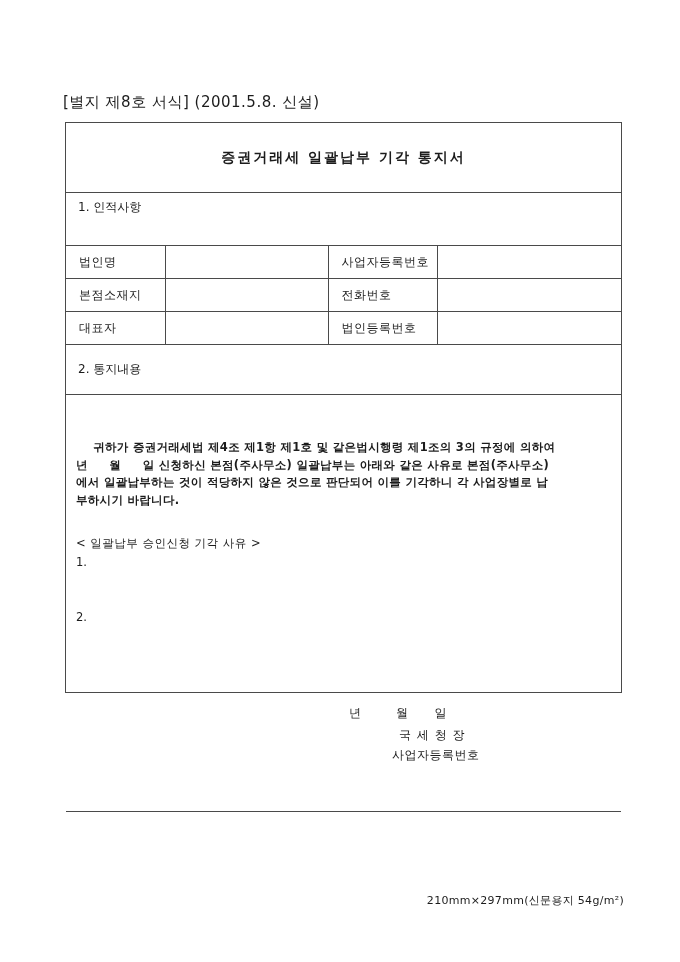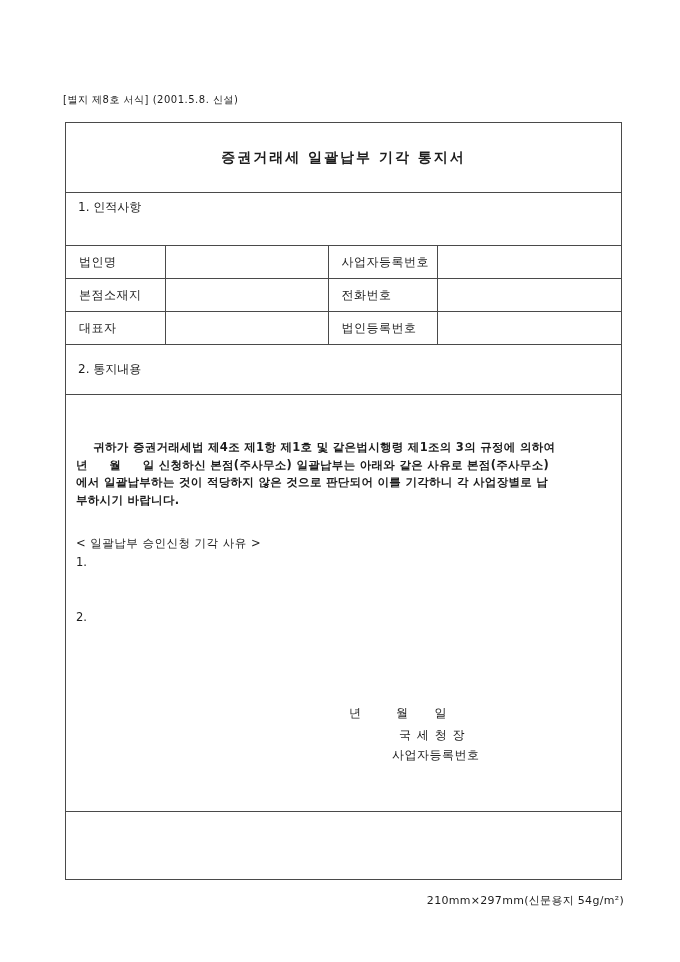--- a/index.html
+++ b/index.html
@@ -6,26 +6,26 @@
   html,body { background:#ffffff; }
   body {
     width:680px; height:962px;
     font-family:"DejaVu Sans", sans-serif;
     color:#1c1c1c;
   }
   .page { position:relative; width:680px; height:962px; overflow:hidden; background:#fff; }
 
   .form-ref {
     position:absolute; left:63px; top:93px;
-    font-size:10px; letter-spacing:0.5px;
+    font-size:15px; letter-spacing:0.5px;
   }
 
   .form-box {
     position:absolute; left:65px; top:122px;
-    width:557px; height:758px;
+    width:557px; height:571px;
     border:1px solid #4a4a4a;
   }
 
   .title-row {
     position:absolute; top:0; left:0; right:0; height:70px;
     border-bottom:1px solid #4a4a4a;
     display:flex; align-items:center; justify-content:center;
   }
   .title-row .title {
     font-size:14px; font-weight:bold; letter-spacing:2px;

